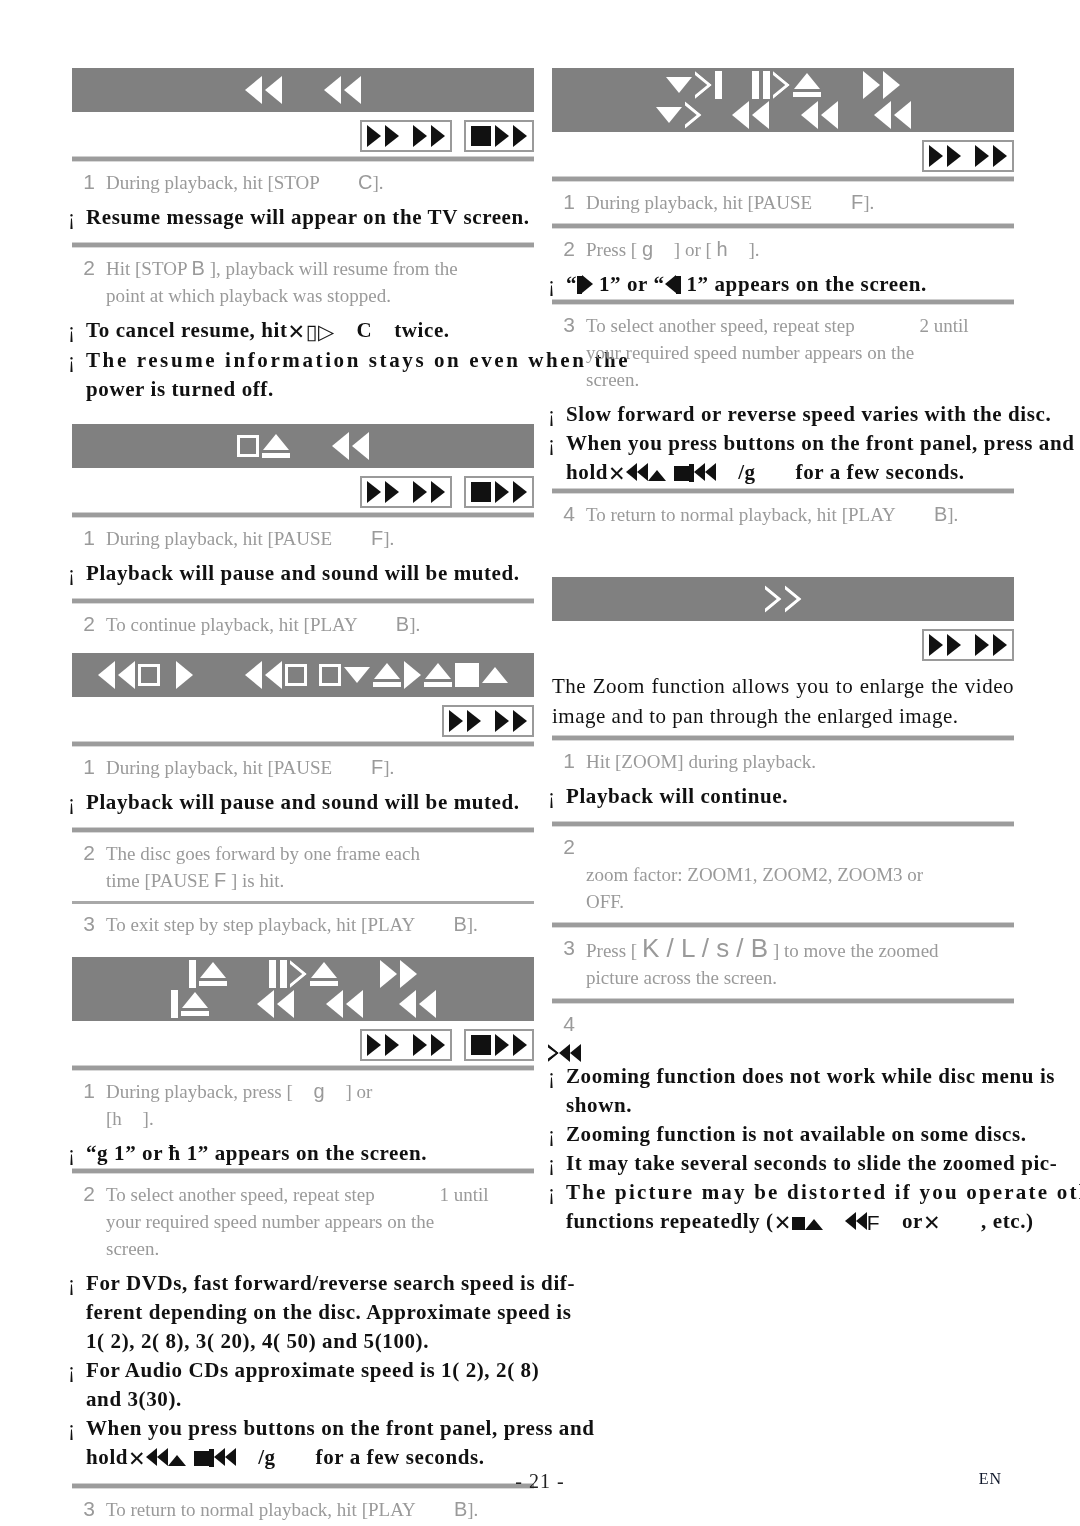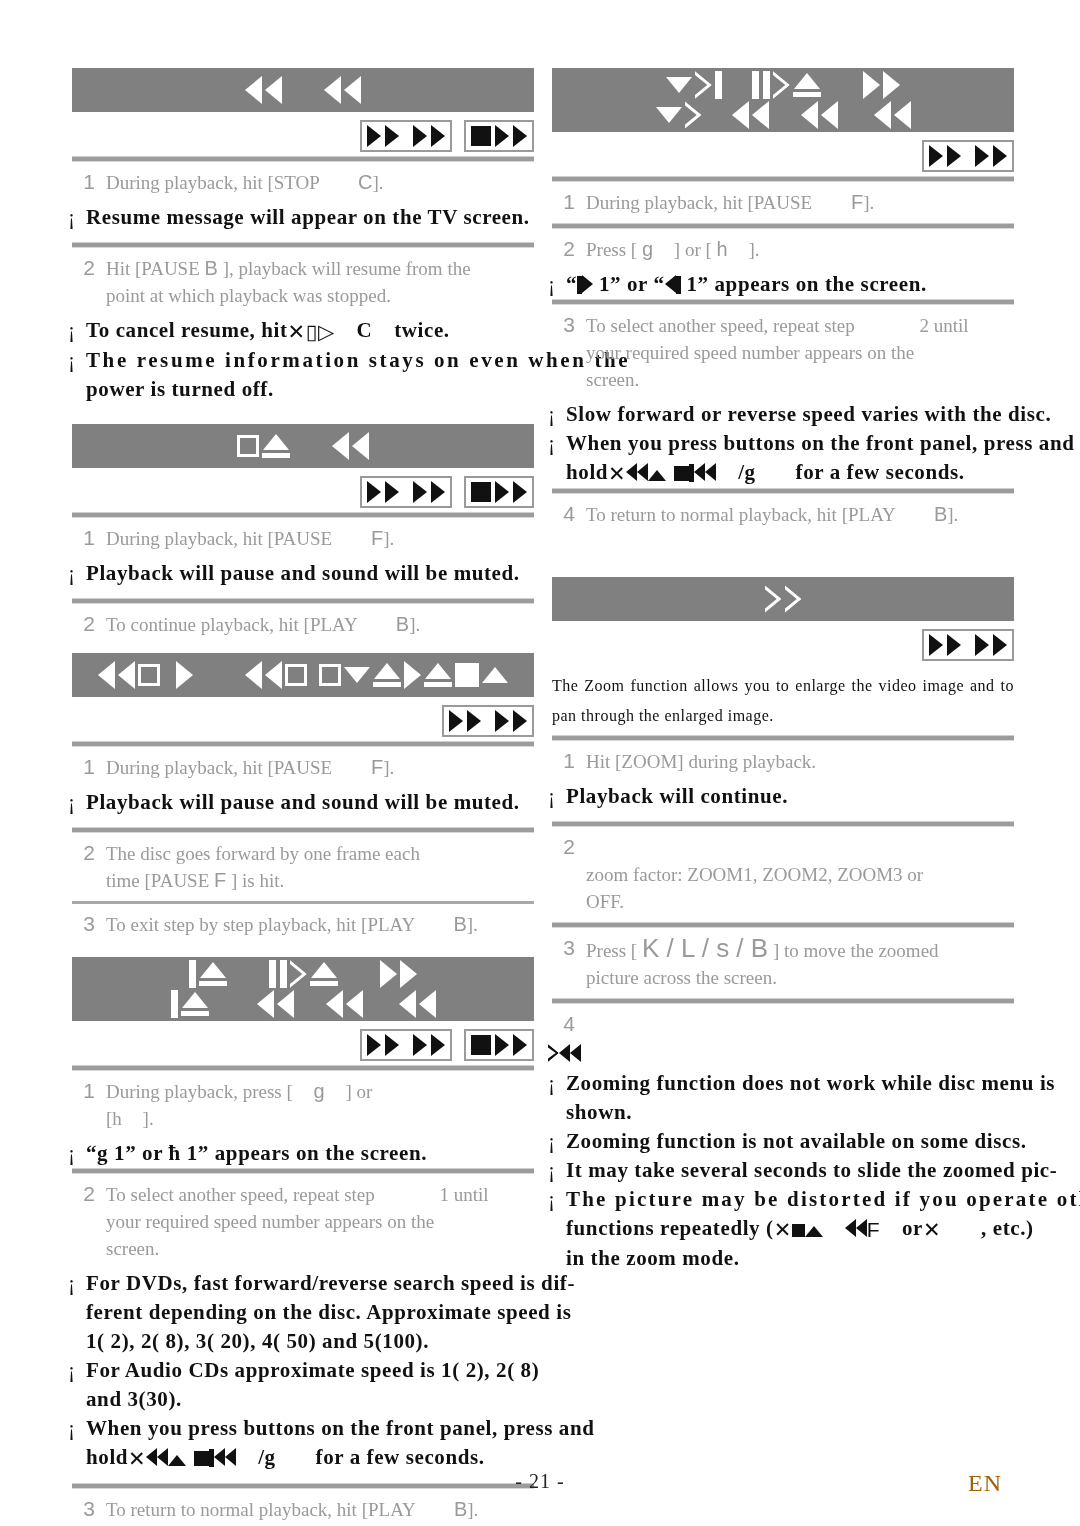--- a/index.html
+++ b/index.html
@@ -79,21 +79,21 @@
   .note{
     position:relative;
     color:#111;font-weight:bold;font-size:21px;line-height:29px;
     white-space:nowrap;
     letter-spacing:.6px;
     margin-left:-4px;
   }
   .note .bul{display:inline-block;width:18px;color:#111;font-weight:normal;}
   .note-ind{padding-left:18px;}
   .bodytext{
-    color:#111;font-size:16px;line-height:30px;letter-spacing:.5px;
+    color:#111;font-size:21px;line-height:30px;letter-spacing:.5px;
     text-align:justify;
     padding:6px 0 4px 0;
   }
 
   
   .ib{display:inline-block;vertical-align:-2px;}
   .ib-tri-l{width:0;height:0;border-top:9px solid transparent;border-bottom:9px solid transparent;border-right:11px solid #111;}
   .ib-tri-r{width:0;height:0;border-top:9px solid transparent;border-bottom:9px solid transparent;border-left:11px solid #111;}
   .ib-bar{width:5px;height:18px;background:#111;display:inline-block;vertical-align:-3px;}
   .ib-sq{width:15px;height:15px;background:#111;display:inline-block;vertical-align:-2px;}
@@ -103,21 +103,21 @@
     clip-path:polygon(0 0,100% 50%,0 100%,0 80%,70% 50%,0 20%);}
 
   
   .footer{position:absolute;left:0;right:0;bottom:26px;height:30px;padding-left:16px;}
   .page-no{
     position:absolute;left:0;right:0;text-align:center;
     font-size:20px;color:#222;letter-spacing:1px;
   }
   .lang{
     position:absolute;right:78px;top:0;
-    font-size:24px;color:#a16207;letter-spacing:1px;
+    font-size:16px;color:#0f172a;letter-spacing:1px;
   }
 
   .blk{margin-bottom:0;}
   .spacer-10{height:10px;}
 </style>
 </head>
 <body>
 
 <div class="page">
 
@@ -161,21 +161,21 @@
         </div>
       </div>
 
       <div class="note"><span class="bul">¡</span><span>Resume message will appear on the TV screen.</span></div>
       <div class="spacer-10"></div>
       <div class="sep"></div>
 
       <div class="step">
         <div class="step-num">2</div>
         <div class="step-body">
-          <span>Hit [PAUSE</span>
+          <span>Hit [STOP</span>
           <span class="sym">B</span>
           <span>], playback will resume from the</span><br>
           <span>point at which playback was stopped.</span>
         </div>
       </div>
 
       <div class="note">
         <span class="bul">¡</span><span>To cancel resume, hit</span><span class="ib ib-x">✕▯▷</span>
         <span class="gap-s"></span><span>C</span>
         <span class="gap-s"></span><span>twice.</span>
@@ -594,32 +594,31 @@
       <div class="sep"></div>
 
       <div class="step">
         <div class="step-num">4</div>
       </div>
 
       <div style="margin:0 0 0 -4px;line-height:0;">
         <span class="ib ib-tri-r-out" style="border-left-color:#111"></span><span class="ib ib-tri-l"></span><span class="ib ib-tri-l"></span>
       </div>
 
-      <div class="note" style="margin-top:7px;"><span class="bul">¡</span><span>Zooming function does not work while disc menu is</span></div>
+      <div class="note" style="margin-top:0;"><span class="bul">¡</span><span>Zooming function does not work while disc menu is</span></div>
       <div class="note note-ind"><span>shown.</span></div>
       <div class="note"><span class="bul">¡</span><span>Zooming function is not available on some discs.</span></div>
       <div class="note"><span class="bul">¡</span><span>It may take several seconds to slide the zoomed pic-</span></div>
       <div class="note"><span class="bul">¡</span><span style="letter-spacing:2.2px">The picture may be distorted if you operate other</span></div>
       <div class="note note-ind">
         <span>functions repeatedly (</span><span class="ib ib-x">✕</span><span class="ib ib-sq" style="width:13px;height:13px"></span><span class="ib ib-up"></span>
         <span class="gap-s"></span><span class="ib ib-tri-l"></span><span class="ib ib-tri-l"></span><span class="ib ib-x">F</span>
         <span class="gap-s"></span><span>or</span><span class="ib ib-x">✕</span>
         <span class="gap"></span><span>, etc.)</span>
       </div>
-      <div class="note note-ind"><span>in the zoom mode.</span></div>
     </div>
   </div>
 
   <div class="footer">
     <div class="page-no">- 21 -</div>
     <div class="lang">EN</div>
   </div>
 
 </div>
 

